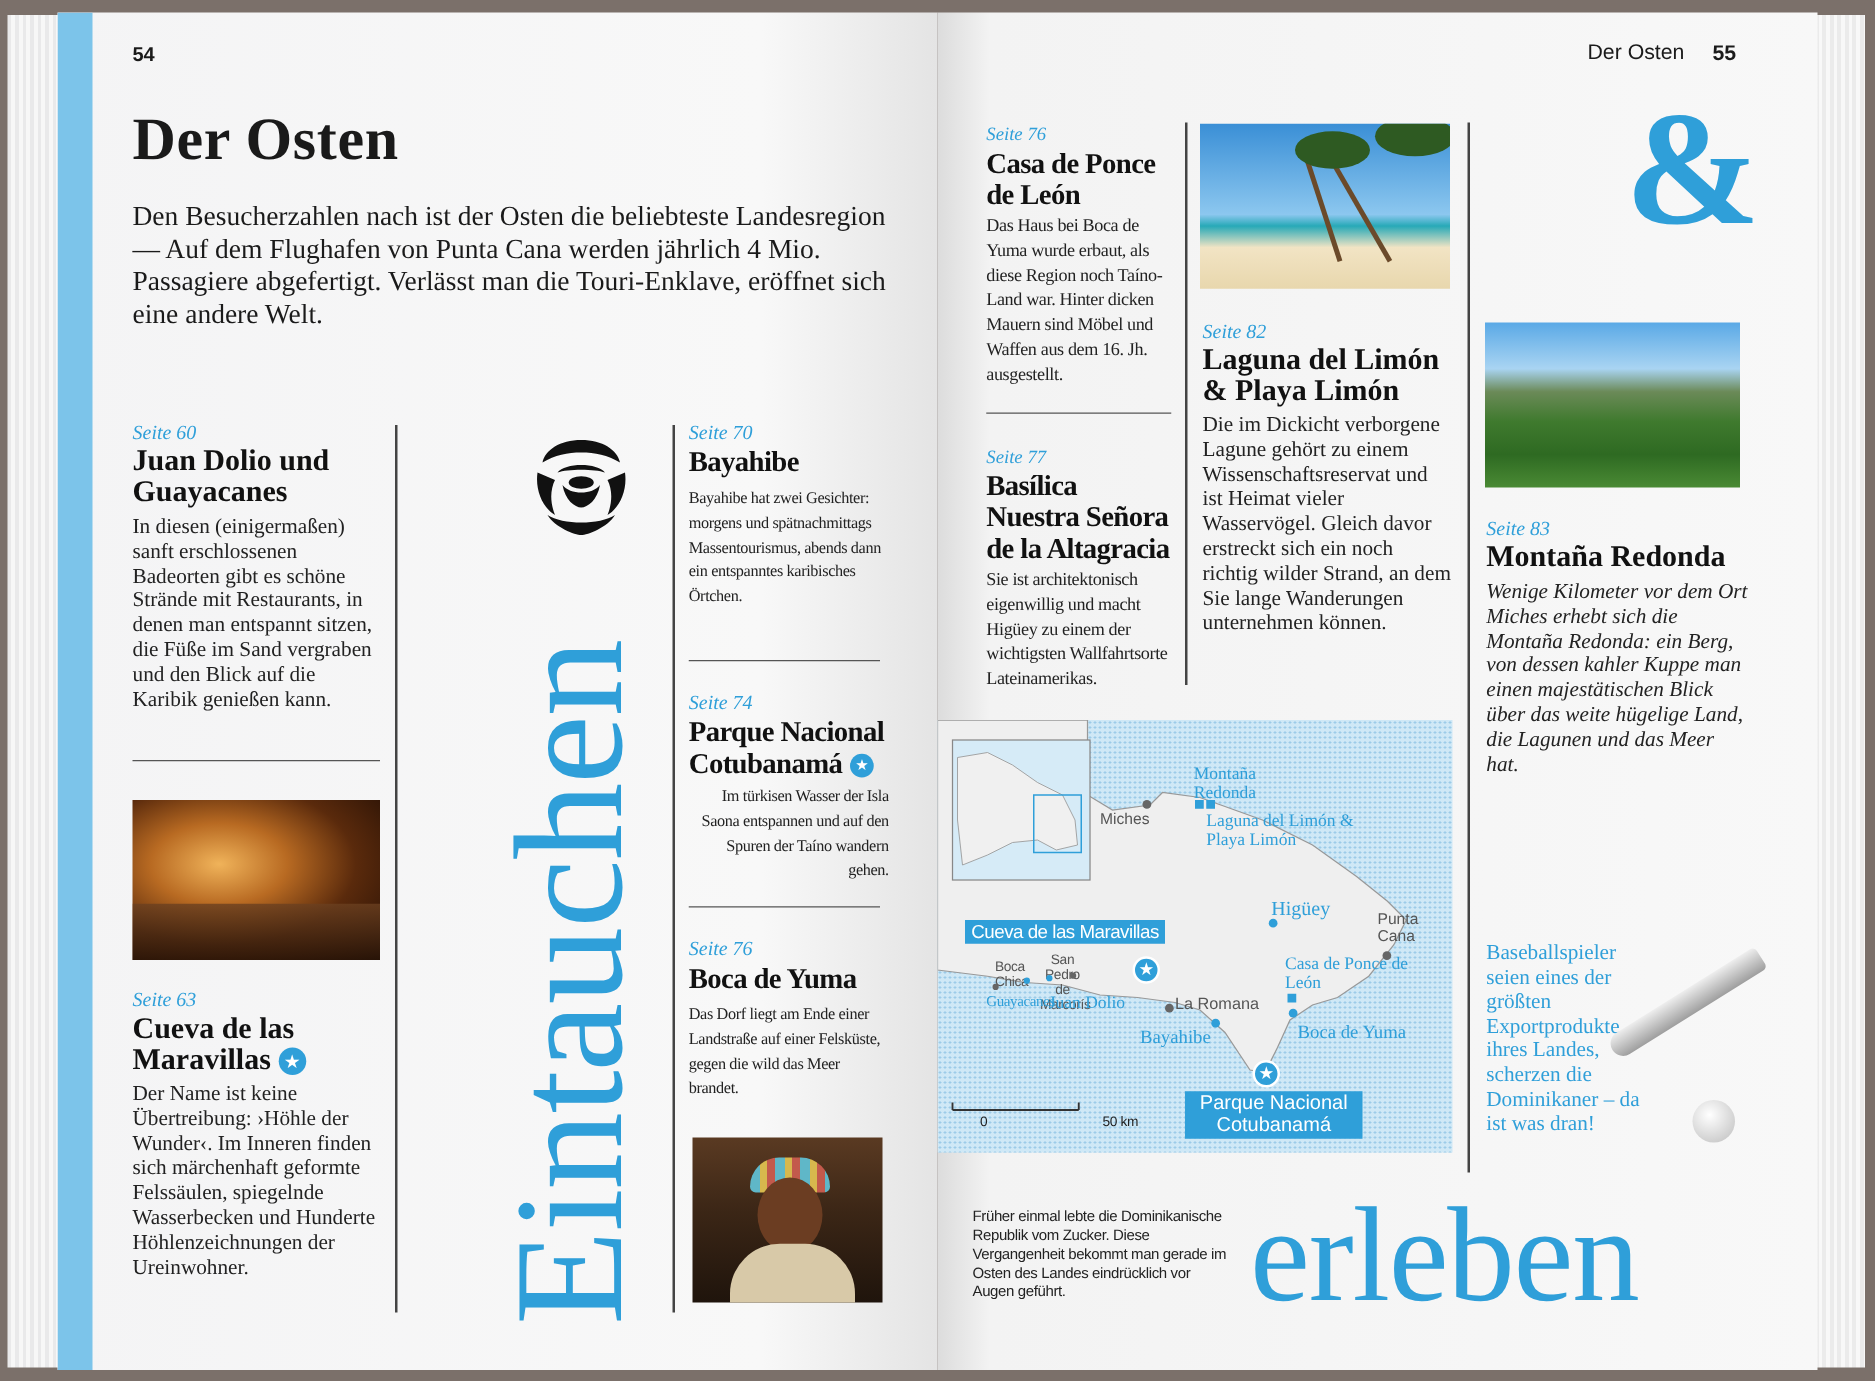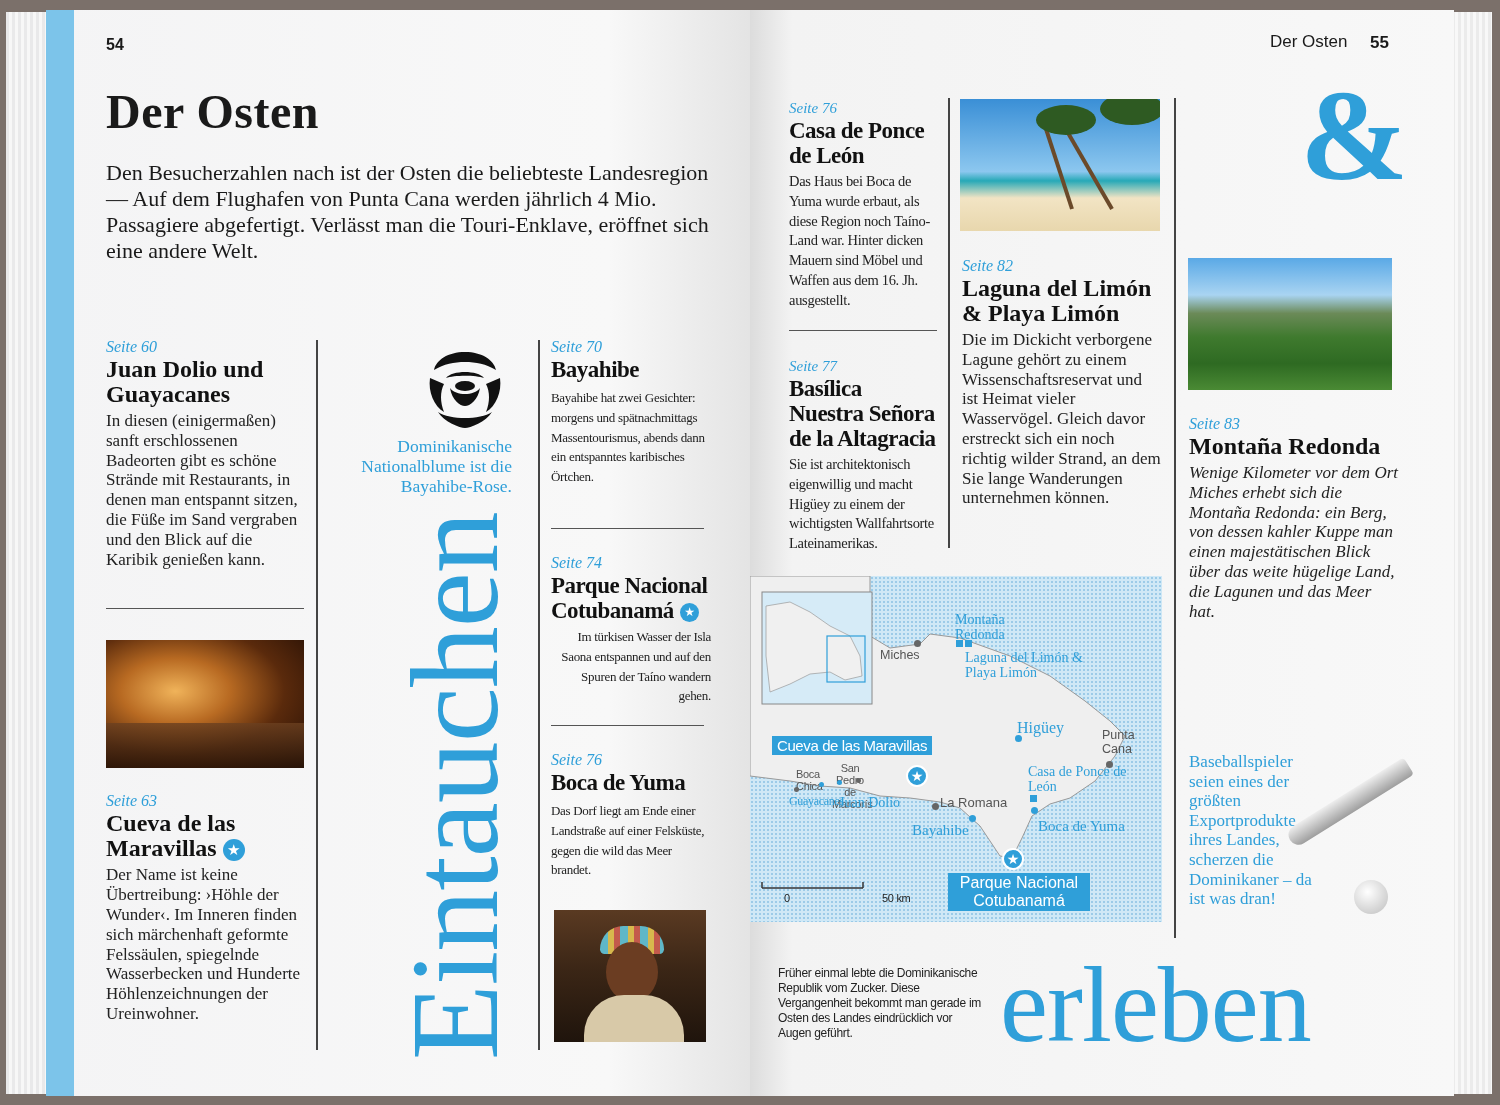--- a/index.html
+++ b/index.html
@@ -119,21 +119,20 @@
       <path d="M41 4 C58 4 70 12 72 22 C62 16 52 14 41 14 C30 14 20 16 10 22 C12 12 24 4 41 4 Z"></path>
       <path d="M6 30 C4 44 10 58 20 64 C16 54 16 44 20 36 Z"></path>
       <path d="M76 30 C78 44 72 58 62 64 C66 54 66 44 62 36 Z"></path>
       <path d="M22 68 C30 76 52 76 60 68 C52 72 30 72 22 68 Z"></path>
       <path d="M22 30 C28 22 54 22 60 30 C52 27 30 27 22 30 Z"></path>
       <path d="M26 40 C28 52 36 58 41 58 C46 58 54 52 56 40 C50 48 32 48 26 40 Z"></path>
       <ellipse cx="41" cy="38" rx="10" ry="5"></ellipse>
       <path d="M14 64 C20 74 36 80 41 80 C46 80 62 74 68 64 C56 72 26 72 14 64 Z"></path>
     </g>
   </svg>
-  <div class="block caption-blue" style="left:288px; top:426px; width:178px; text-align:right;">Dominikanische Nationalblume ist die Bayahibe-Rose.</div>
 
   <div class="vertical-word">Eintauchen</div>
 
   <div class="rule-v" style="left:492px; top:330px; height:710px;"></div>
 
   <div class="block" style="left:505px; top:327px; width:160px;">
     <div class="seite">Seite 70</div>
     <div class="head cond">Bayahibe</div>
     <div class="body small" style="margin-top:6px;">Bayahibe hat zwei Gesichter: morgens und spätnachmittags Massentourismus, abends dann ein entspanntes karibisches Örtchen.</div>
   </div>

